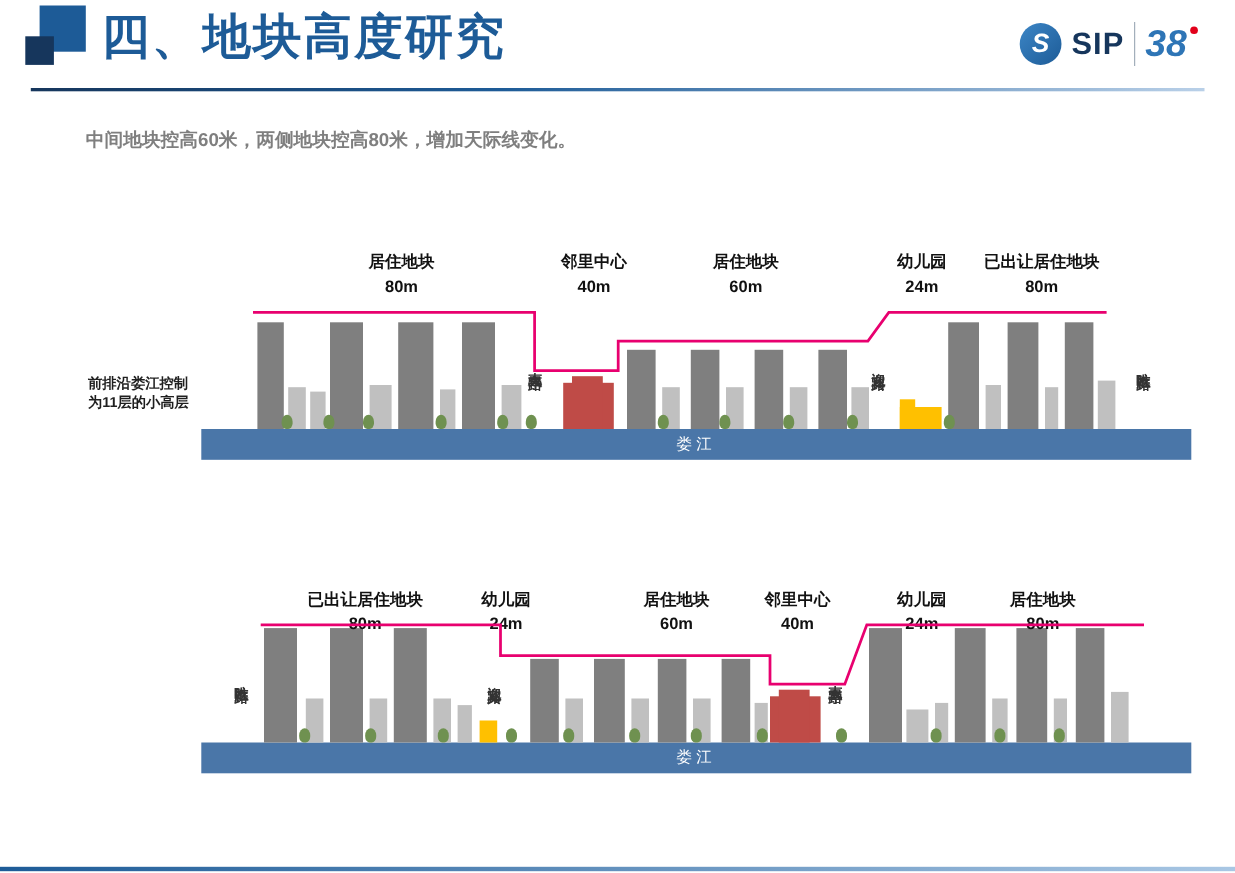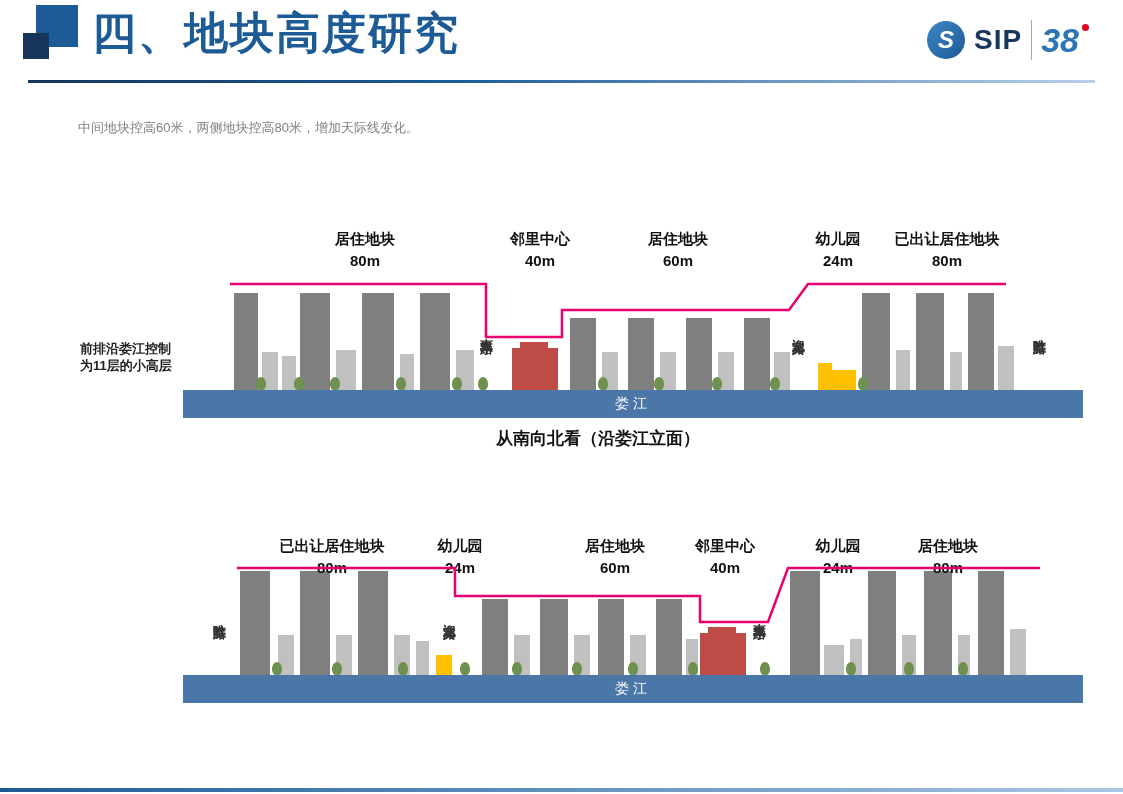--- a/index.html
+++ b/index.html
@@ -19,21 +19,21 @@
          color:var(--title-blue);letter-spacing:2px;white-space:nowrap;}
   .header-line{position:absolute;left:28px;width:1067px;top:80px;height:3px;
          background:linear-gradient(to right,var(--accent-navy),var(--title-blue) 40%,#b9d0e8);}
   .logo{position:absolute;top:16px;right:34px;height:48px;display:flex;align-items:center;gap:9px;}
   .logo-s{width:38px;height:38px;border-radius:50%;background:linear-gradient(135deg,#3c86c6,#1d5b97);
          color:#fff;font-weight:700;font-style:italic;font-size:24px;display:flex;align-items:center;justify-content:center;}
   .logo-sip{font-size:28px;font-weight:800;color:var(--accent-navy);letter-spacing:1px;}
   .logo-div{width:1px;height:40px;background:#9aa7b4;}
   .logo-year{font-size:34px;font-weight:800;font-style:italic;color:#2e75b6;position:relative;padding-right:10px;}
   .logo-year::after{content:"";position:absolute;right:0;top:3px;width:7px;height:7px;border-radius:50%;background:#e2001a;}
-  .intro{position:absolute;left:78px;top:110px;font-size:13px;color:var(--body-gray);line-height:35px;z-index:3;}
+  .intro{position:absolute;left:78px;top:110px;font-size:17px;color:var(--body-gray);line-height:35px;z-index:3;font-weight:bold;}
   .caption{position:absolute;font-size:17px;font-weight:700;color:#111;text-align:center;z-index:3;}
   .cap1{left:183px;width:830px;top:427px;}
   .cap2{left:183px;width:864px;top:717px;}
   .sec-label{position:absolute;text-align:center;font-size:15px;font-weight:700;color:#111;line-height:22px;z-index:3;}
   .left-label{position:absolute;font-size:13px;font-weight:700;color:#1f1f1f;line-height:17px;z-index:3;width:120px;}
   .road-label{position:absolute;writing-mode:vertical-rl;font-size:13px;font-weight:600;color:#333;
          letter-spacing:2px;line-height:1;height:60px;z-index:4;}
   .river{position:absolute;z-index:2;display:flex;align-items:center;justify-content:center;}
   .river span{color:#fff;font-weight:400;font-size:14px;letter-spacing:4px;}
   .building{position:absolute;z-index:2;}
@@ -56,21 +56,20 @@
     <div class="logo-div"></div>
     <div class="logo-year">38</div>
   </div>
 
   <div class="header-line"></div>
 
   <div class="intro">
     <div>中间地块控高60米，两侧地块控高80米，增加天际线变化。</div>
   </div>
 
-  <div class="caption cap1">从南向北看（沿娄江立面）</div>
 
   <svg id="overlay" width="1123" height="794" viewBox="0 0 1123 794">
       <polyline points="230,284 486,284 486,337 562,337 562,310 789,310 808,284 1006,284" fill="none" stroke="#e8006f" stroke-width="2.5"></polyline>
       <polyline points="237,568 455,568 455,596 700,596 700,622 768,622 788,568 1040,568" fill="none" stroke="#e8006f" stroke-width="2.5"></polyline>
     </svg>
 
   <div class="footer-line"></div>
 <div class="sec-label" style="left: 275px; top: 228px; width: 180px;">
       <div>居住地块</div>
       <div>80m</div>

